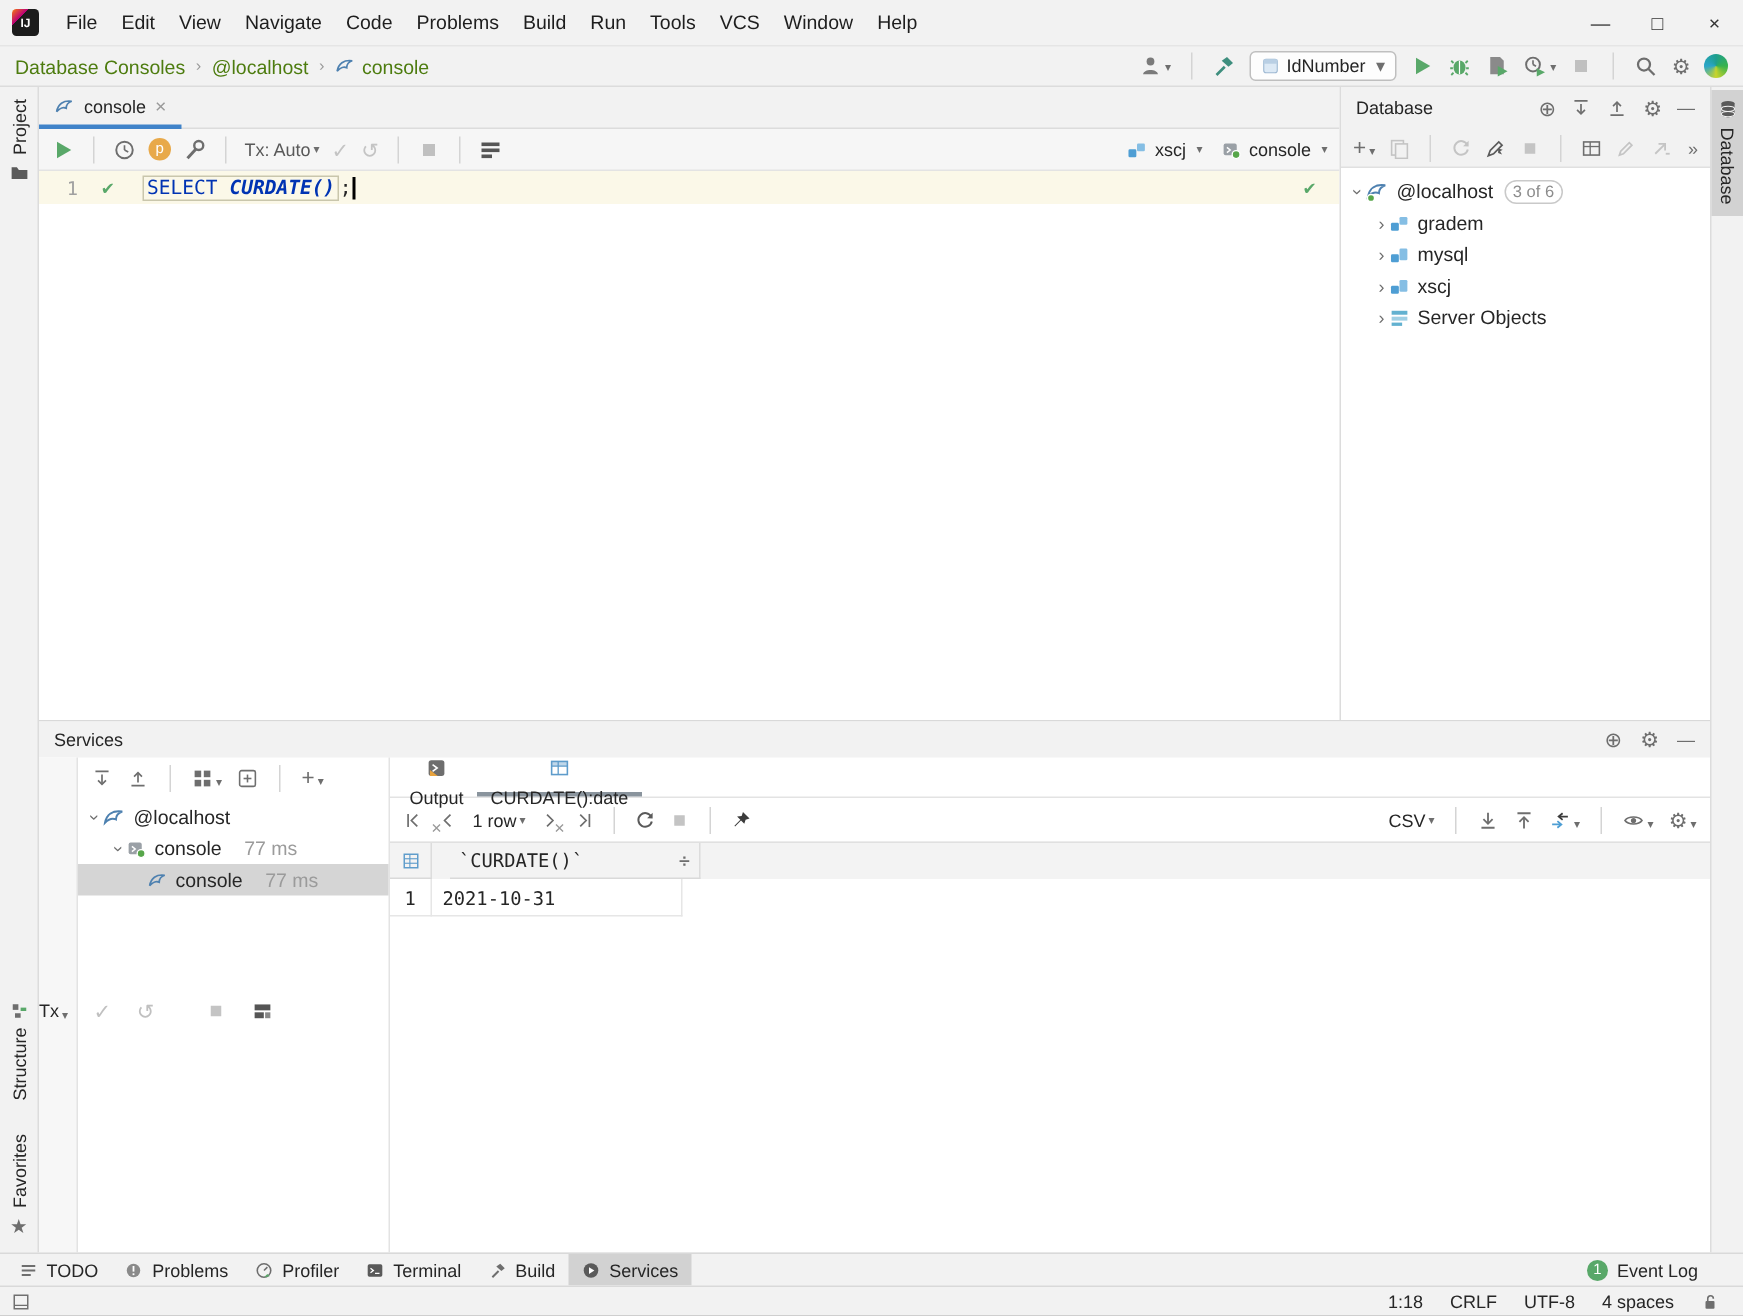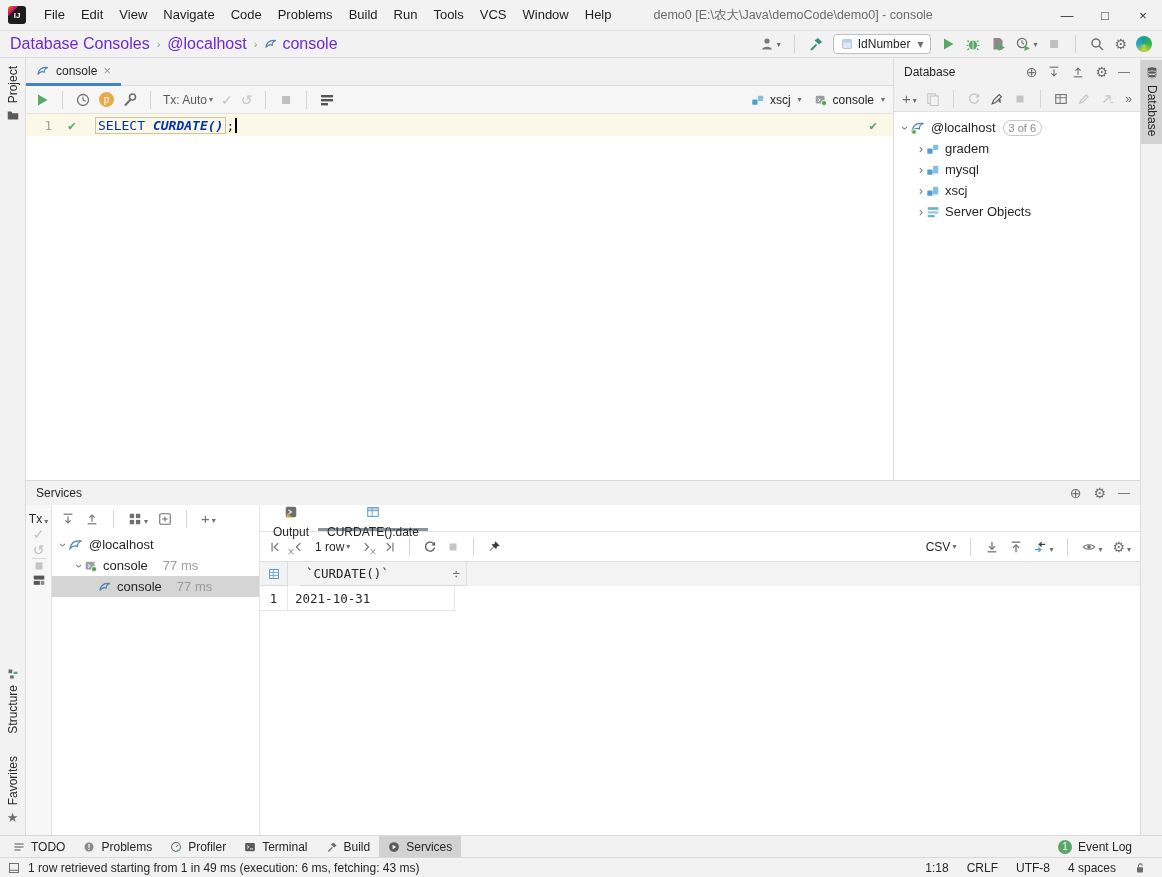--- a/index.html
+++ b/index.html
@@ -22,21 +22,21 @@
           font-size:8px; font-weight:bold; display:flex; align-items:center; justify-content:center;
           background-image:linear-gradient(135deg,#f97a12 0%, #b07 30%, #1c1c1c 30%); }
   .menus { display:flex; }
   .menu-item { padding:0 8px; font-size:13px; color:#1E1E1E; line-height:30px; }
   .tb-title { margin-left:34px; color:#6b6b6b; font-size:12.5px; white-space:nowrap; }
   .win-controls { margin-left:auto; display:flex; }
   .win-btn { width:38px; height:30px; display:flex; align-items:center; justify-content:center; font-size:13px; color:#333; }
 
   
   .toolbar2 { height:28px; border-top:1px solid #E5E5E5; border-bottom:1px solid #DCDCDC; display:flex; align-items:center; padding:0 10px; background:#F2F2F2; flex:none; }
-  .crumb { font-size:16px; color:#6d28d9; }
+  .crumb { font-size:13px; color:#4d7c0f; }
   .crumb-sep { font-size:11px; color:#9A9A9A; margin:0 7px; }
   .tb-right { margin-left:auto; display:flex; align-items:center; gap:9px; }
   .runcombo { height:20px; background:#FDFDFD; border:1px solid #BFBFBF; border-radius:4px; display:flex; align-items:center; gap:5px; padding:0 7px; }
   .runcombo span { font-size:12px; }
   .plugin-ball { width:16px; height:16px; border-radius:50%; background:conic-gradient(#1e9e8e,#37b24d,#c9d42b,#2aa5c9,#1e9e8e); }
 
   
   .main { flex:1; display:flex; min-height:0; }
   .stripe-l { width:26px; background:#F2F2F2; border-right:1px solid #DCDCDC; display:flex; flex-direction:column; align-items:center; padding:8px 0 6px; flex:none; }
   .stripe-r { width:22px; background:#F2F2F2; border-left:1px solid #DCDCDC; display:flex; flex-direction:column; align-items:center; padding:2px 0; flex:none; }
@@ -80,21 +80,21 @@
   .trow .lbl { margin-left:5px; }
   .badge { margin-left:7px; font-size:11px; color:#8C8C8C; border:1px solid #C9C9C9; border-radius:8px; padding:0 5px; line-height:14px; }
   .ind0 { padding-left:6px; } .ind1 { padding-left:22px; } .ind2 { padding-left:46px; }
   .time { color:#9B9B9B; margin-left:15px; }
   .sel-row { background:#D5D5D5; }
 
   
   .services { flex:1; display:flex; flex-direction:column; border-top:1px solid #D9D9D9; background:#fff; min-height:0; }
   .sv-header { height:24px; background:#F2F2F2; display:flex; align-items:center; padding:0 10px; gap:12px; flex:none; }
   .sv-body { flex:1; display:flex; min-height:0; }
-  .sv-strip { width:26px; background:#F7F7F7; border-right:1px solid #E3E3E3; display:flex; flex-direction:column; align-items:center; padding-top:7px; gap:0; flex:none; }
+  .sv-strip { width:26px; background:#F7F7F7; border-right:1px solid #E3E3E3; display:flex; flex-direction:row; align-items:center; padding-top:7px; gap:17px; flex:none; }
   .sv-strip .dis { color:#C0C0C0; font-size:14px; }
   .strip-div { width:14px; height:1px; background:#D9D9D9; }
   .sv-tree { width:208px; border-right:1px solid #E3E3E3; display:flex; flex-direction:column; flex:none; }
   .sv-tree-toolbar { height:27px; display:flex; align-items:center; gap:10px; padding:0 9px; flex:none; }
   .sv-right { flex:1; display:flex; flex-direction:column; min-width:0; }
   .sv-tabs { height:27px; display:flex; border-bottom:1px solid #E3E3E3; padding-left:4px; flex:none; }
   .svtab { display:flex; align-items:center; gap:6px; padding:0 9px; font-size:12px;flex-direction:column; }
   .svtab.active { border-bottom:3px solid #8A949D; }
   .svtab .close { color:#9A9A9A; font-size:12px; }
   .gridbar { height:29px; display:flex; align-items:center; gap:9px; padding:0 9px; flex:none; }
@@ -132,21 +132,20 @@
       <span class="menu-item">Navigate</span>
       <span class="menu-item">Code</span>
       <span class="menu-item">Problems</span>
       <span class="menu-item">Build</span>
       <span class="menu-item">Run</span>
       <span class="menu-item">Tools</span>
       <span class="menu-item">VCS</span>
       <span class="menu-item">Window</span>
       <span class="menu-item">Help</span>
     </div>
-    <span class="tb-title">demo0 [E:\农大\Java\demoCode\demo0] - console</span>
     <div class="win-controls">
       <div class="win-btn">—</div>
       <div class="win-btn">□</div>
       <div class="win-btn">×</div>
     </div>
   </div>
 
   <div class="toolbar2">
     <span class="crumb">Database Consoles</span>
     <span class="crumb-sep">›</span>
@@ -703,21 +702,20 @@
       <div class="evbadge">1</div>
       <span>Event Log</span>
     </div>
   </div>
 
   <div class="status-bar">
     <svg class="ic12" viewBox="0 0 16 16">
         <rect x="2" y="2" width="12" height="12" fill="none" stroke="#6E6E6E" stroke-width="1.3"></rect>
         <line x1="2" y1="11" x2="14" y2="11" stroke="#6E6E6E" stroke-width="1.3"></line>
       </svg>
-    <span>1 row retrieved starting from 1 in 49 ms (execution: 6 ms, fetching: 43 ms)</span>
     <div class="sb-right">
       <span>1:18</span>
       <span>CRLF</span>
       <span>UTF-8</span>
       <span>4 spaces</span>
       <svg class="ic12" viewBox="0 0 16 16">
           <rect x="4" y="7" width="8" height="7" rx="1" fill="#6E6E6E"></rect>
           <path d="M6 7 V5 a2.5 2.5 0 0 1 5 0" fill="none" stroke="#6E6E6E" stroke-width="1.4"></path>
         </svg>
     </div>

